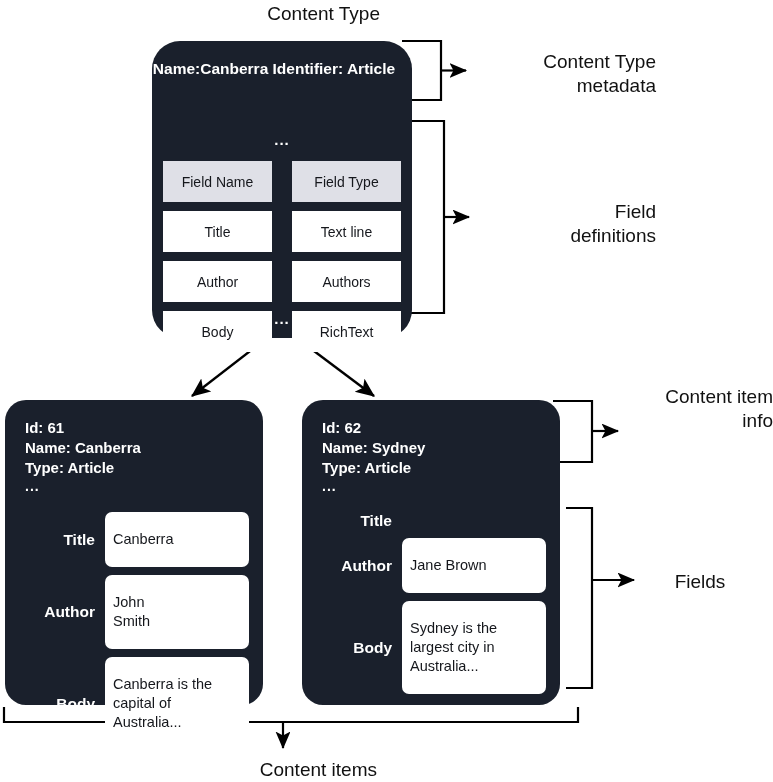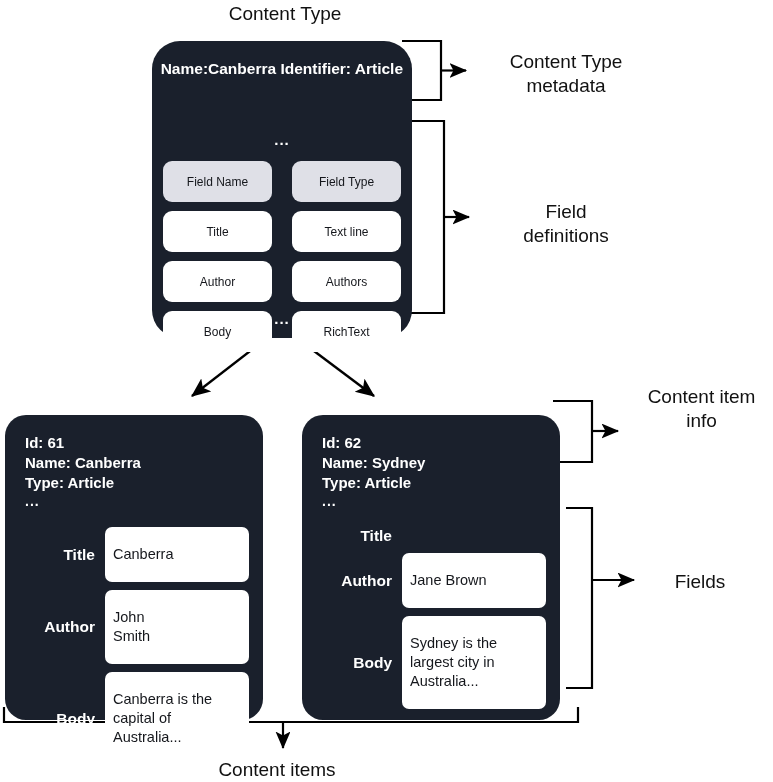--- a/index.html
+++ b/index.html
@@ -29,54 +29,54 @@
     height: 782px;
     pointer-events: none;
   }
 
   
   .plain-label {
     position: absolute;
     font-size: 19px;
     line-height: 24px;
     color: #111111;
-    text-align: center;
+    text-align: right;
     white-space: pre-line;
   }
 
   
   .card {
     position: absolute;
     background: #1a202c;
     border-radius: 26px;
     box-sizing: border-box;
   }
   .card-ct {
     left: 152px;
     top: 41px;
     width: 260px;
     height: 297px;
     border-radius: 28px;
   }
   .card-item {
-    top: 415px;
+    top: 400px;
     width: 258px;
     height: 305px;
     border-radius: 21px;
   }
   .card-item-left  { left: 5px; }
   .card-item-right { left: 302px; }
 
   
   .ct-meta {
     position: absolute;
     left: 0;
-    right: 9px;
+    right: 16px;
     top: 17px;
-    text-align: right;
+    text-align: center;
     color: #ffffff;
     font-size: 15.5px;
     font-weight: bold;
     line-height: 21px;
   }
   .ellipsis-dots {
     color: #ffffff;
     font-weight: bold;
     letter-spacing: 1px;
   }
@@ -92,27 +92,27 @@
     left: 11px;
     top: 120px;
     width: 238px;
     display: grid;
     grid-template-columns: 109px 109px;
     column-gap: 20px;
     row-gap: 9px;
   }
   .chip {
     height: 41px;
-    border-radius: 9px;
+    border-radius: 0;
     background: #ffffff;
     color: #15171c;
     display: flex;
     align-items: center;
     justify-content: center;
-    font-size: 12px;
+    font-size: 14px;
     box-sizing: border-box;
   }
   .chip.header {
     background: #dfe0e7;
   }
   .ct-bottom-dots {
     position: absolute;
     left: 0; right: 0;
     bottom: 11px;
     text-align: center;

